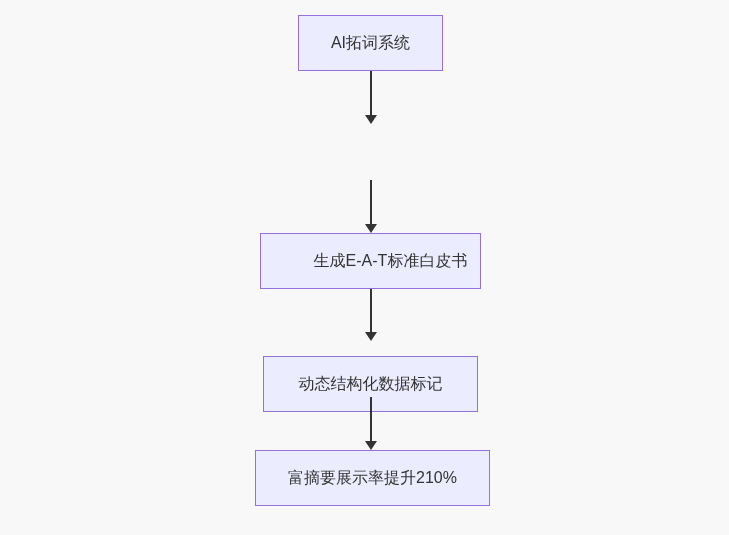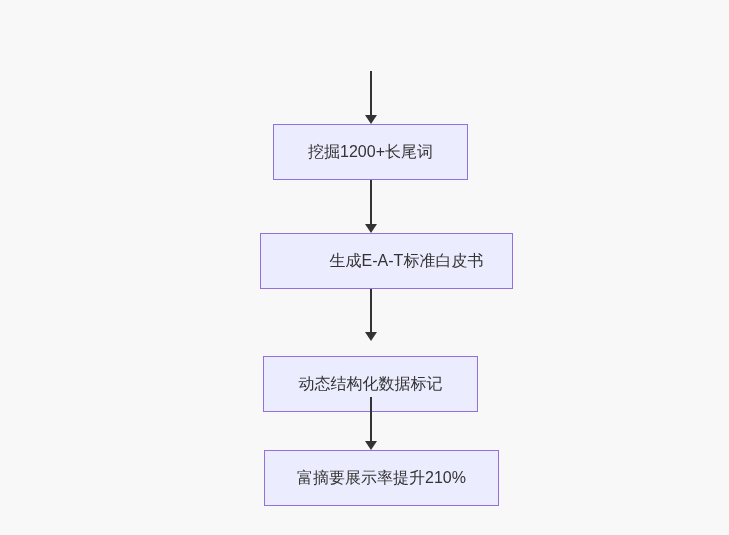--- a/index.html
+++ b/index.html
@@ -23,23 +23,23 @@
     color: #333333;
     font-size: 16px;
     display: flex;
     align-items: center;
     justify-content: center;
     text-align: center;
     white-space: nowrap;
   }
   .node-0 { left: 298px; top: 15px;  width: 145px; height: 56px; }
   .node-1 { left: 273px; top: 124px; width: 195px; height: 56px; }
-  .node-2 { left: 260px; top: 233px; width: 253px; height: 56px; padding-left: 40px; }
+  .node-2 { left: 260px; top: 233px; width: 221px; height: 56px; padding-left: 40px; }
   .node-3 { left: 263px; top: 356px; width: 215px; height: 56px; }
-  .node-4 { left: 264px; top: 450px; width: 235px; height: 56px; }
+  .node-4 { left: 255px; top: 450px; width: 235px; height: 56px; }
 
   .edge {
     position: absolute;
     left: 364px;
     width: 13px;
     display: flex;
     flex-direction: column;
     align-items: center;
   }
   .edge-0 { top: 71px;  height: 53px; }
@@ -57,29 +57,29 @@
     border-left: 6px solid transparent;
     border-right: 6px solid transparent;
     border-top: 9px solid #333333;
   }
 </style>
 </head>
 <body>
 
 <div class="canvas">
 
+  <div class="node node-0">
+    <span>AI拓词系统</span>
+  </div>
 
   <div class="edge edge-0">
     <div class="line"></div>
     <div class="arrowhead"></div>
   </div>
 
-  <div class="node node-1">
-    <span>挖掘1200+长尾词</span>
-  </div>
 
   <div class="edge edge-1">
     <div class="line"></div>
     <div class="arrowhead"></div>
   </div>
 
   <div class="node node-2">
     <span>生成E-A-T标准白皮书</span>
   </div>
 

